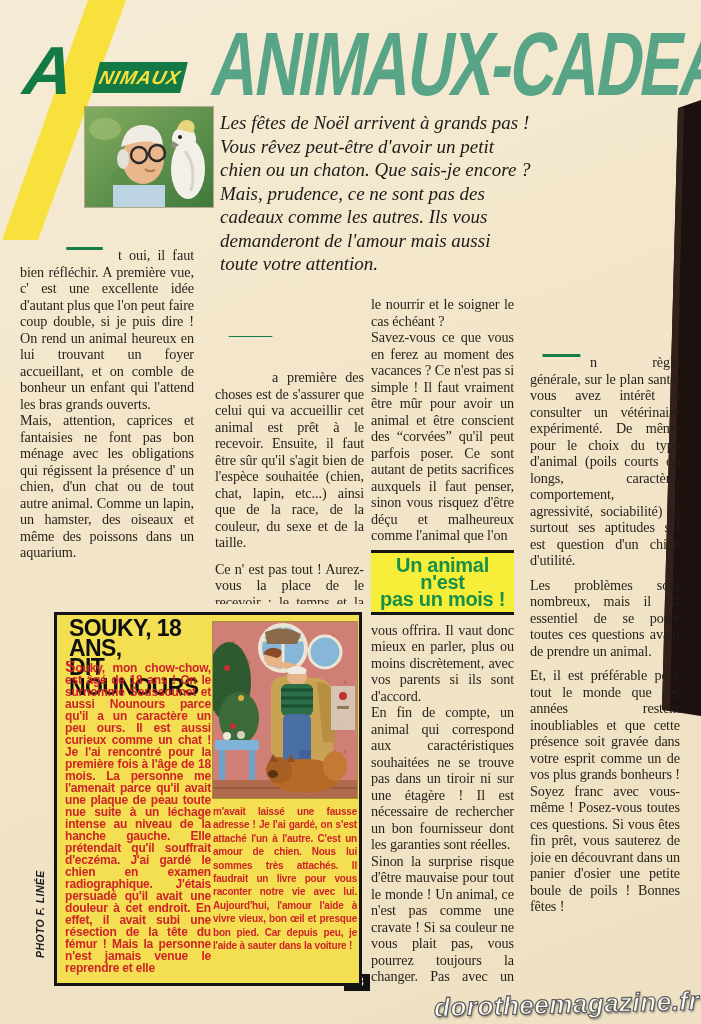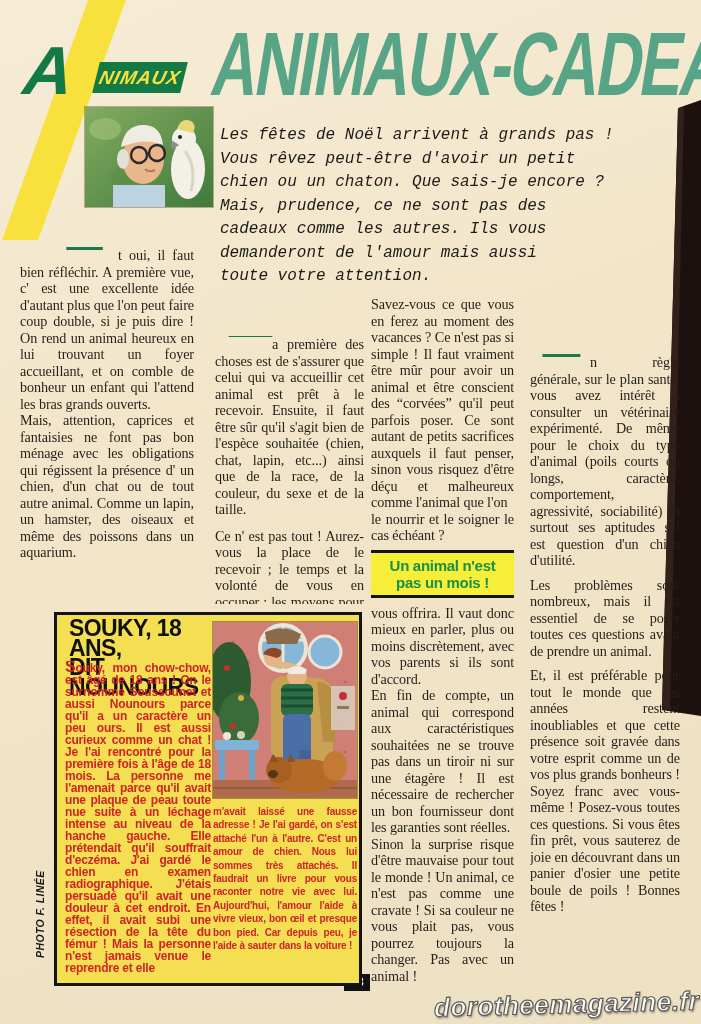--- a/index.html
+++ b/index.html
@@ -26,55 +26,55 @@
   }
   .headline{
     position:absolute;left:206px;top:16px;z-index:1;white-space:nowrap;
     font-family:"Liberation Sans",sans-serif;font-weight:700;
     font-size:90px;line-height:96px;color:#57a487;letter-spacing:-3px;
     transform:scaleX(.70) skewX(-13deg);transform-origin:left bottom;
   }
   .photo-top{position:absolute;left:85px;top:107px;width:128px;height:100px;z-index:4;
     box-shadow:0 0 0 1px rgba(60,50,30,.35);}
   .intro{
-    position:absolute;left:220px;top:124px;width:445px;z-index:5;
-    font-family:Liberation Mono, monospace;font-style:italic;
-    font-size:16px;line-height:23.5px;color:#1d1b18;white-space:pre-line;
+    position:absolute;left:220px;top:111px;width:445px;z-index:5;
+    font-family:Liberation Serif, serif;font-style:italic;
+    font-size:19px;line-height:23.5px;color:#1d1b18;white-space:pre-line;
   }
   
   .edge-svg{position:absolute;left:656px;top:100px;z-index:0;}
   
   .col{
     position:absolute;font-size:14.2px;line-height:16.5px;color:#241f19;
     text-align:justify;letter-spacing:-.1px;overflow:hidden;
   }
   .col p{margin:0;}
   .col1{left:20px;top:247px;width:174px;height:356px;}
   .col2{left:215px;top:336px;width:149px;height:268px;}
   .col3{left:371px;top:296px;width:143px;height:692px;}
   .col4{left:530px;top:334px;width:150px;height:650px;margin-top:20px;}
   .col2 p + p{margin-top:10px;}
   .col4 p + p{margin-top:8px;}
   .col1 .lead{text-indent:98px;}
-  .col2 .lead{text-indent:57px;}
+  .col2 .lead{text-indent:57px;margin-top:33px;}
   .col4 .lead{text-indent:60px;}
   .dropcap{
     position:absolute;color:#157c4a;
     font-family:"Liberation Sans",sans-serif;font-weight:700;
     font-size:50px;line-height:44px;transform-origin:left top;
   }
   .cap1{left:42px;top:-37px;transform:scale(1.30,1.02);}
   .cap2{left:8px;top:-39px;transform:scale(1.70,1.02);}
   .cap4{left:8px;top:-37px;transform:scale(1.35,1.02);}
   
   .callout{
     margin:6px 0 7px -4px;width:141px;padding:4px 2px;
     background:#f7ee39;border:3px solid #141414;text-align:center;
     font-family:"Liberation Sans",sans-serif;font-weight:700;
-    font-size:15px;line-height:17px;color:#189048;letter-spacing:-.3px;
+    font-size:20px;line-height:17px;color:#189048;letter-spacing:-.3px;
   }
   .callout span{display:block;}
   
   .sidebar-box{
     position:absolute;left:54px;top:612px;width:308px;height:374px;z-index:6;
     background:#f4df52;border:3px solid #131313;box-sizing:border-box;
   }
   .sidebar-title{
     position:absolute;left:12px;top:4px;width:150px;margin:0;
     font-family:"Liberation Sans",sans-serif;font-weight:700;
@@ -174,22 +174,22 @@
     <p>Mais, attention, caprices et fantaisies ne font pas bon ménage avec les obligations qui régissent la présence d' un chien, d'un chat ou de tout autre animal. Comme un lapin, un hamster, des oiseaux et même des poissons dans un aquarium.</p>
   </div>
 
   <div class="col col2">
     <span class="dropcap cap2">L</span>
     <p class="lead">a première des choses est de s'assurer que celui qui va accueillir cet animal est prêt à le recevoir. Ensuite, il faut être sûr qu'il s'agit bien de l'espèce souhaitée (chien, chat, lapin, etc...) ainsi que de la race, de la couleur, du sexe et de la taille.</p>
     <p>Ce n' est pas tout ! Aurez-vous la place de le recevoir ; le temps et la volonté de vous en occuper ; les moyens pour l'entretenir,</p>
   </div>
 
   <div class="col col3">
+    <p>le nourrir et le soigner le cas échéant ?</p>
     <p>Savez-vous ce que vous en ferez au moment des vacances ? Ce n'est pas si simple ! Il faut vraiment être mûr pour avoir un animal et être conscient des “corvées” qu'il peut parfois poser. Ce sont autant de petits sacrifices auxquels il faut penser, sinon vous risquez d'être déçu et malheureux comme l'animal que l'on</p>
-    <p>le nourrir et le soigner le cas échéant ?</p>
     <div class="callout">
       <span>Un animal n'est</span>
       <span>pas un mois !</span>
     </div>
     <p>vous offrira. Il vaut donc mieux en parler, plus ou moins discrètement, avec vos parents si ils sont d'accord.</p>
     <p>En fin de compte, un animal qui correspond aux caractéristiques souhaitées ne se trouve pas dans un tiroir ni sur une étagère ! Il est nécessaire de rechercher un bon fournisseur dont les garanties sont réelles.</p>
     <p>Sinon la surprise risque d'être mauvaise pour tout le monde ! Un animal, ce n'est pas comme une cravate ! Si sa couleur ne vous plait pas, vous pourrez toujours la changer. Pas avec un animal !</p>
   </div>
 
   <div class="col col4">

